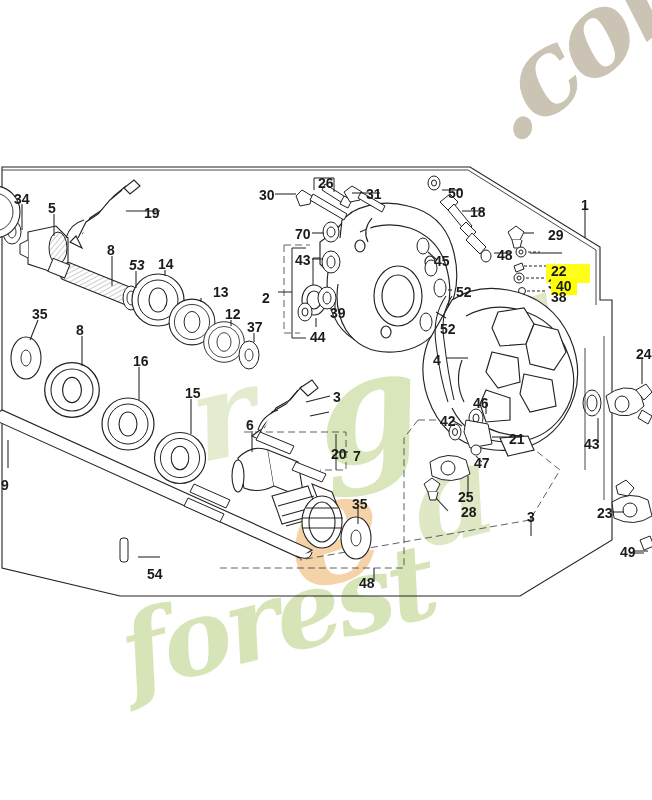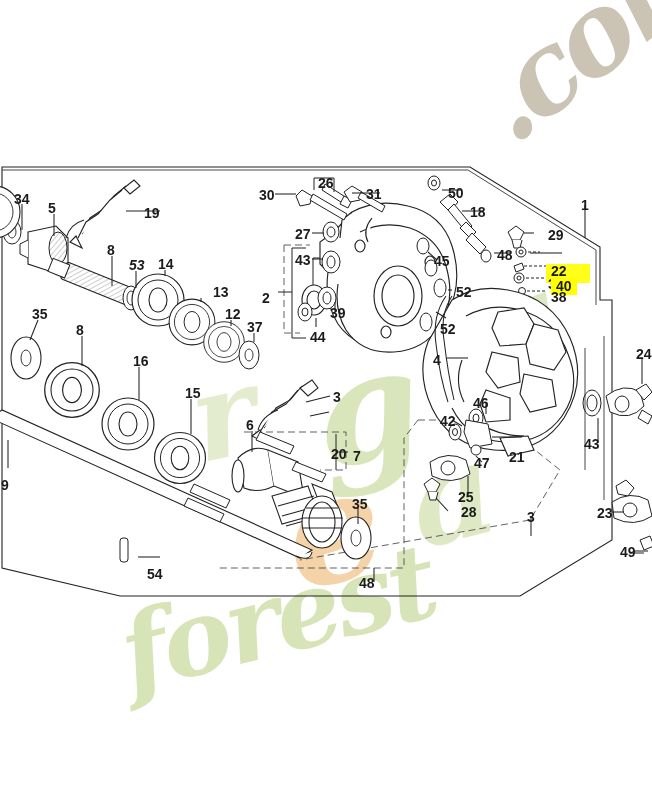--- a/index.html
+++ b/index.html
@@ -443,41 +443,41 @@
       <div class="lab" style="left: 1px; top: 478px;">9</div>
       <div class="lab" style="left: 147px; top: 567px;">54</div>
       <div class="lab" style="left: 246px; top: 418px;">6</div>
       <div class="lab" style="left: 333px; top: 390px;">3</div>
       <div class="lab" style="left: 331px; top: 406px; margin-top: 41px;">20</div>
       <div class="lab" style="left: 353px; top: 449px;">7</div>
       <div class="lab" style="left: 352px; top: 497px;">35</div>
       <div class="lab" style="left: 259px; top: 188px;">30</div>
       <div class="lab" style="left: 318px; top: 176px;">26</div>
       <div class="lab" style="left: 366px; top: 187px;">31</div>
-      <div class="lab" style="left: 295px; top: 227px;">27</div>
+      <div class="lab" style="left: 295px; top: 227px;">70</div>
       <div class="lab" style="left: 295px; top: 253px;">43</div>
       <div class="lab" style="left: 262px; top: 291px;">2</div>
       <div class="lab" style="left: 330px; top: 306px;">39</div>
       <div class="lab" style="left: 310px; top: 330px;">44</div>
       <div class="lab" style="left: 434px; top: 254px;">45</div>
       <div class="lab" style="left: 456px; top: 285px;">52</div>
       <div class="lab" style="left: 440px; top: 322px;">52</div>
       <div class="lab" style="left: 448px; top: 186px;">50</div>
       <div class="lab" style="left: 470px; top: 205px;">18</div>
       <div class="lab" style="left: 497px; top: 248px;">48</div>
       <div class="lab" style="left: 520px; top: 228px; margin-left: 28px;">29</div>
       <div class="lab" style="left: 548px; top: 248px; margin-top: 29px;">36</div>
       <div class="lab" style="left: 551px; top: 264px;">22</div>
       <div class="lab hl" style="left: 551px; top: 278px;">40</div>
       <div class="lab" style="left: 551px; top: 290px;">38</div>
       <div class="lab" style="left: 581px; top: 198px;">1</div>
       <div class="lab" style="left: 433px; top: 353px;">4</div>
       <div class="lab" style="left: 473px; top: 396px;">46</div>
       <div class="lab" style="left: 440px; top: 414px;">42</div>
-      <div class="lab" style="left: 509px; top: 432px; margin-top: 18px;">21</div>
+      <div class="lab" style="left: 509px; top: 432px;">21</div>
       <div class="lab" style="left: 474px; top: 456px;">47</div>
       <div class="lab" style="left: 458px; top: 490px;">25</div>
       <div class="lab" style="left: 461px; top: 505px;">28</div>
       <div class="lab" style="left: 527px; top: 510px;">3</div>
       <div class="lab" style="left: 359px; top: 576px;">48</div>
       <div class="lab" style="left: 584px; top: 437px;">43</div>
       <div class="lab" style="left: 636px; top: 347px;">24</div>
       <div class="lab" style="left: 597px; top: 506px;">23</div>
       <div class="lab" style="left: 620px; top: 545px;">49</div>
     </div>

